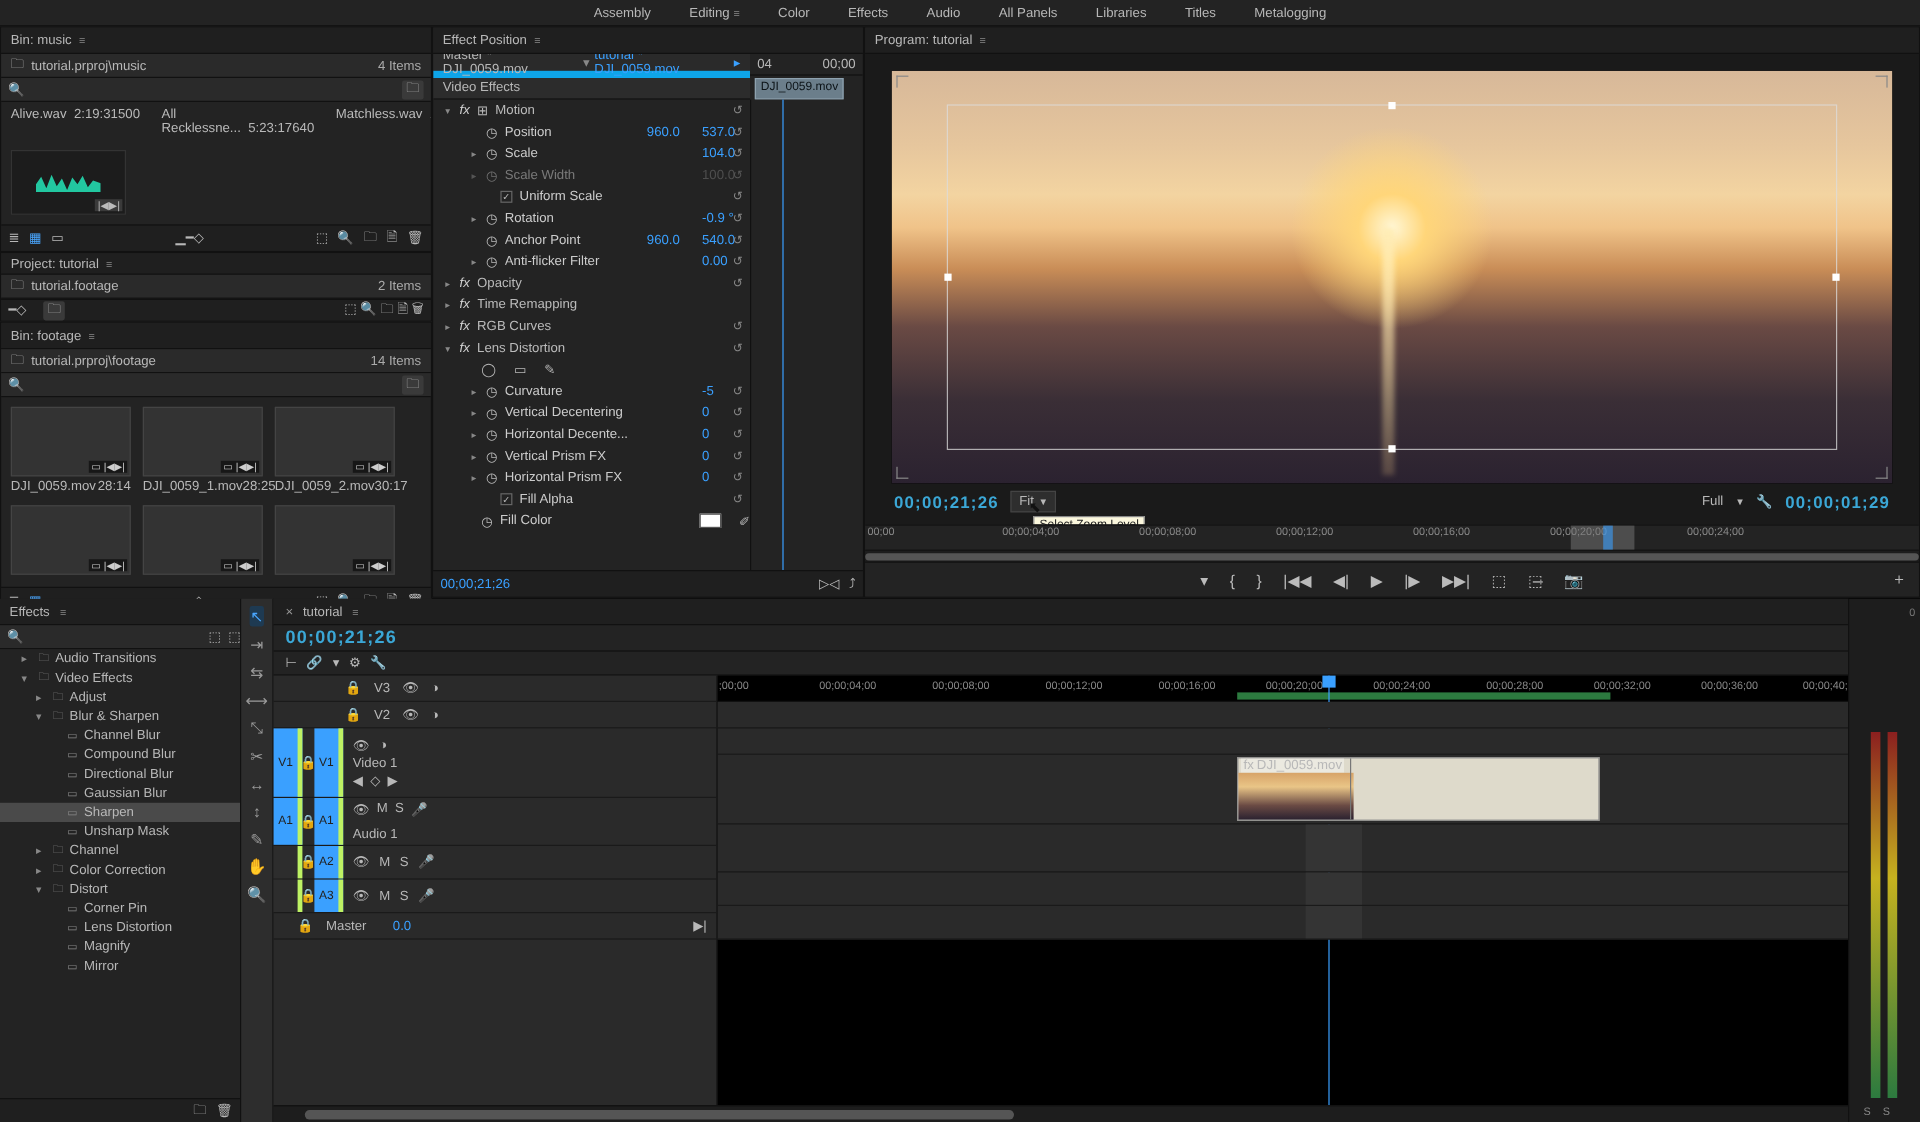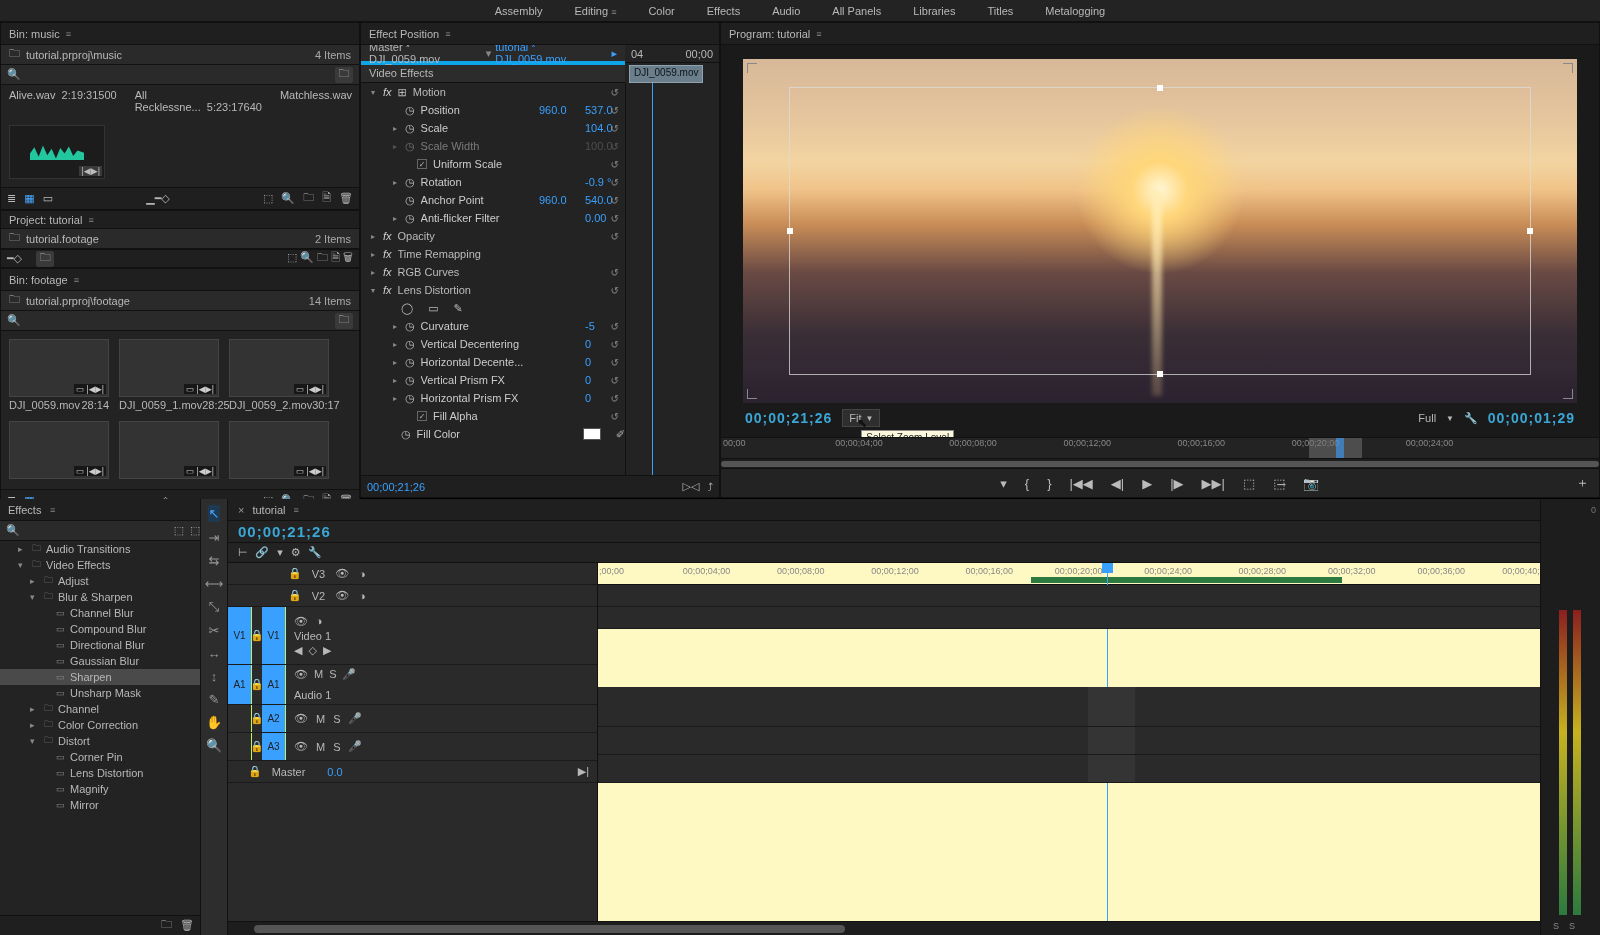--- a/index.html
+++ b/index.html
@@ -38,21 +38,21 @@
 .thumb .img .badge { position:absolute; bottom:2px; right:2px; background:rgba(0,0,0,0.55); font-size:8.5px; padding:0 2px; color:#ccc; white-space:nowrap; }
 .thumb .meta { display:flex; justify-content:space-between; font-size:9.5px; color:#888; margin-top:2px; }
 .sky1 { background:linear-gradient(#d7a368 0%,#e9c587 30%,#44637d 60%,#2b3b4a 100%);}
 .sky2 { background:linear-gradient(#5b6769,#7e8a86 40%,#404a49 100%);}
 .sky3 { background:radial-gradient(circle at 40% 40%,#b6b39a, #6d7465 70%);}
 .sky4 { background:linear-gradient(#9db1b3 0%,#7fa0aa 40%,#597d89 100%);}
 .sky5 { background:linear-gradient(#a4aeaa 0%,#6c7d77 40%,#445550 100%);}
 .sky6 { background:linear-gradient(#c7b38e 0%,#b09a76 40%,#6c6c63 100%);}
 
 
-.ec-top { height:20px; display:flex; align-items:center; padding:0 8px; background:#2a2a2a; border-bottom:4px solid #0ea5e9; gap:4px;}
+.ec-top { height:20px; display:flex; align-items:center; padding:0 8px; background:#2a2a2a; border-bottom:6px solid #0ea5e9; gap:4px;}
 .ec-top .link { color:#3aa0ff; }
 .ec-sub { height:18px; padding:2px 8px; background:#2c2c2c; border-bottom:1px solid #111; }
 .ec-rows { position:absolute; left:0; top:0; bottom:0; width:264px; }
 .ec-tl   { position:absolute; left:264px; right:0; top:0; bottom:0; background:#232323; border-left:1px solid #111; }
 .ec-row { height:18px; display:flex; align-items:center; padding-left:8px; gap:6px; position:relative; font-size:10.5px; }
 .ec-row .tri { width:8px;font-size:8px;color:#888;display:inline-block;text-align:center;}
 .ec-row .fx { color:#cfcfcf; font-style:italic;}
 .ec-row .label { flex:1; white-space:nowrap; overflow:hidden; text-overflow:ellipsis; color:#bbb;}
 .ec-row.child .label { color:#ccc; }
 .ec-row .val { color:#3aa0ff; min-width:40px; text-align:left; }
@@ -116,28 +116,28 @@
 
 .timeline { flex:1; display:flex; flex-direction:column; background:#232323;}
 .timeline-header { height:22px; display:flex; align-items:center; background:#1f1f1f; padding:0 10px; border-bottom:1px solid #111; gap:8px;}
 .timeline-sub { height:22px; display:flex; align-items:center; border-bottom:1px solid #111;}
 .timeline-sub .tc{ padding-left:10px; font-size:15px;}
 .tl-icons{display:flex;gap:8px;padding-left:10px;font-size:11px;color:#888;}
 .timeline-body { flex:1; display:flex; position:relative;}
 .track-heads { width:370px; background:#2a2a2a; border-right:1px solid #111; display:flex; flex-direction:column;}
 .track-row { display:flex; align-items:center; border-bottom:1px solid #1a1a1a; }
 .trk-h { height:22px; padding-left:60px; gap:10px;}
-.trk-src,.trk-tgt{width:24px;height:100%;display:flex;align-items:center;justify-content:center;font-size:10px;background:#2d2d2d;border-right:1px solid #bef264;}
+.trk-src,.trk-tgt{width:24px;height:100%;display:flex;align-items:center;justify-content:center;font-size:10px;background:#2d2d2d;border-right:4px solid #bef264;}
 .trk-src.on{background:#3aa0ff;color:#222;}
 .trk-tgt.on{background:#3aa0ff;color:#222;}
 .trk-ctrl{display:flex;align-items:center;gap:8px;padding-left:8px;font-size:10px;color:#aaa;}
 .trk-v1{height:58px;}
 .trk-a{height:28px;}
 .trk-a.big{height:40px;}
-.track-area { flex:1; position:relative; background:#fef9c3;}
+.track-area { flex:1; position:relative; background:#000000;}
 .ruler-row { height:22px; border-bottom:1px solid #111; position:relative;}
 .ruler-row .tick{position:absolute;top:3px;font-size:9px;color:#888;}
 .ruler-row .ph{position:absolute;top:0;bottom:-400px;width:1px;background:#3aa0ff;}
 .ruler-row .ph-head{position:absolute;top:0;width:11px;height:10px;background:#3aa0ff;margin-left:-5px;}
 .ruler-row .wrkarea{position:absolute;top:14px;height:6px;background:#2c7a3f;}
 .lane { position:absolute; left:0; right:0; border-bottom:1px solid #1a1a1a; background:#2a2a2a;}
 .clip { position:absolute; top:2px; bottom:2px; background:#dedacb; border:1px solid #888; }
 .clip-thumb{position:absolute;left:0;top:12px;bottom:0;width:96px;background:linear-gradient(#d7a368 0%,#e9c587 30%,#6a4a44 70%,#2b2230 100%);}
 .clip-label{position:absolute;left:2px;top:0;font-size:9px;color:#222;background:rgba(255,255,255,0.4);padding:0 2px;}
 .clip .vline{position:absolute;top:0;bottom:0;width:1px;background:#777;}
@@ -771,20 +771,27 @@
           <span class="tick" style="left:68%">00;00;28;00</span>
           <span class="tick" style="left:77.5%">00;00;32;00</span>
           <span class="tick" style="left:87%">00;00;36;00</span>
           <span class="tick" style="left:96%">00;00;40;00</span>
           <div class="wrkarea" style="left:46%;width:33%"></div>
           <div class="ph-head" style="left:54%"></div>
           <div class="ph" style="left:54%"></div>
         </div>
         <div class="lane" style="top:22px;height:22px"></div>
         <div class="lane" style="top:44px;height:22px"></div>
+        <div class="lane" style="top:66px;height:58px">
+          <div class="clip" style="left:46%;width:32%">
+            <div class="clip-label"><span>fx</span> <span>DJI_0059.mov</span></div>
+            <div class="clip-thumb"></div>
+            <div class="vline" style="left:31%"></div>
+          </div>
+        </div>
         <div class="lane" style="top:124px;height:40px">
             <div class="shade" style="left:52%;width:5%"></div>
           </div>
         <div class="lane" style="top:164px;height:28px">
             <div class="shade" style="left:52%;width:5%"></div>
           </div>
         <div class="lane" style="top:192px;height:28px">
             <div class="shade" style="left:52%;width:5%"></div>
           </div>
       </div>

